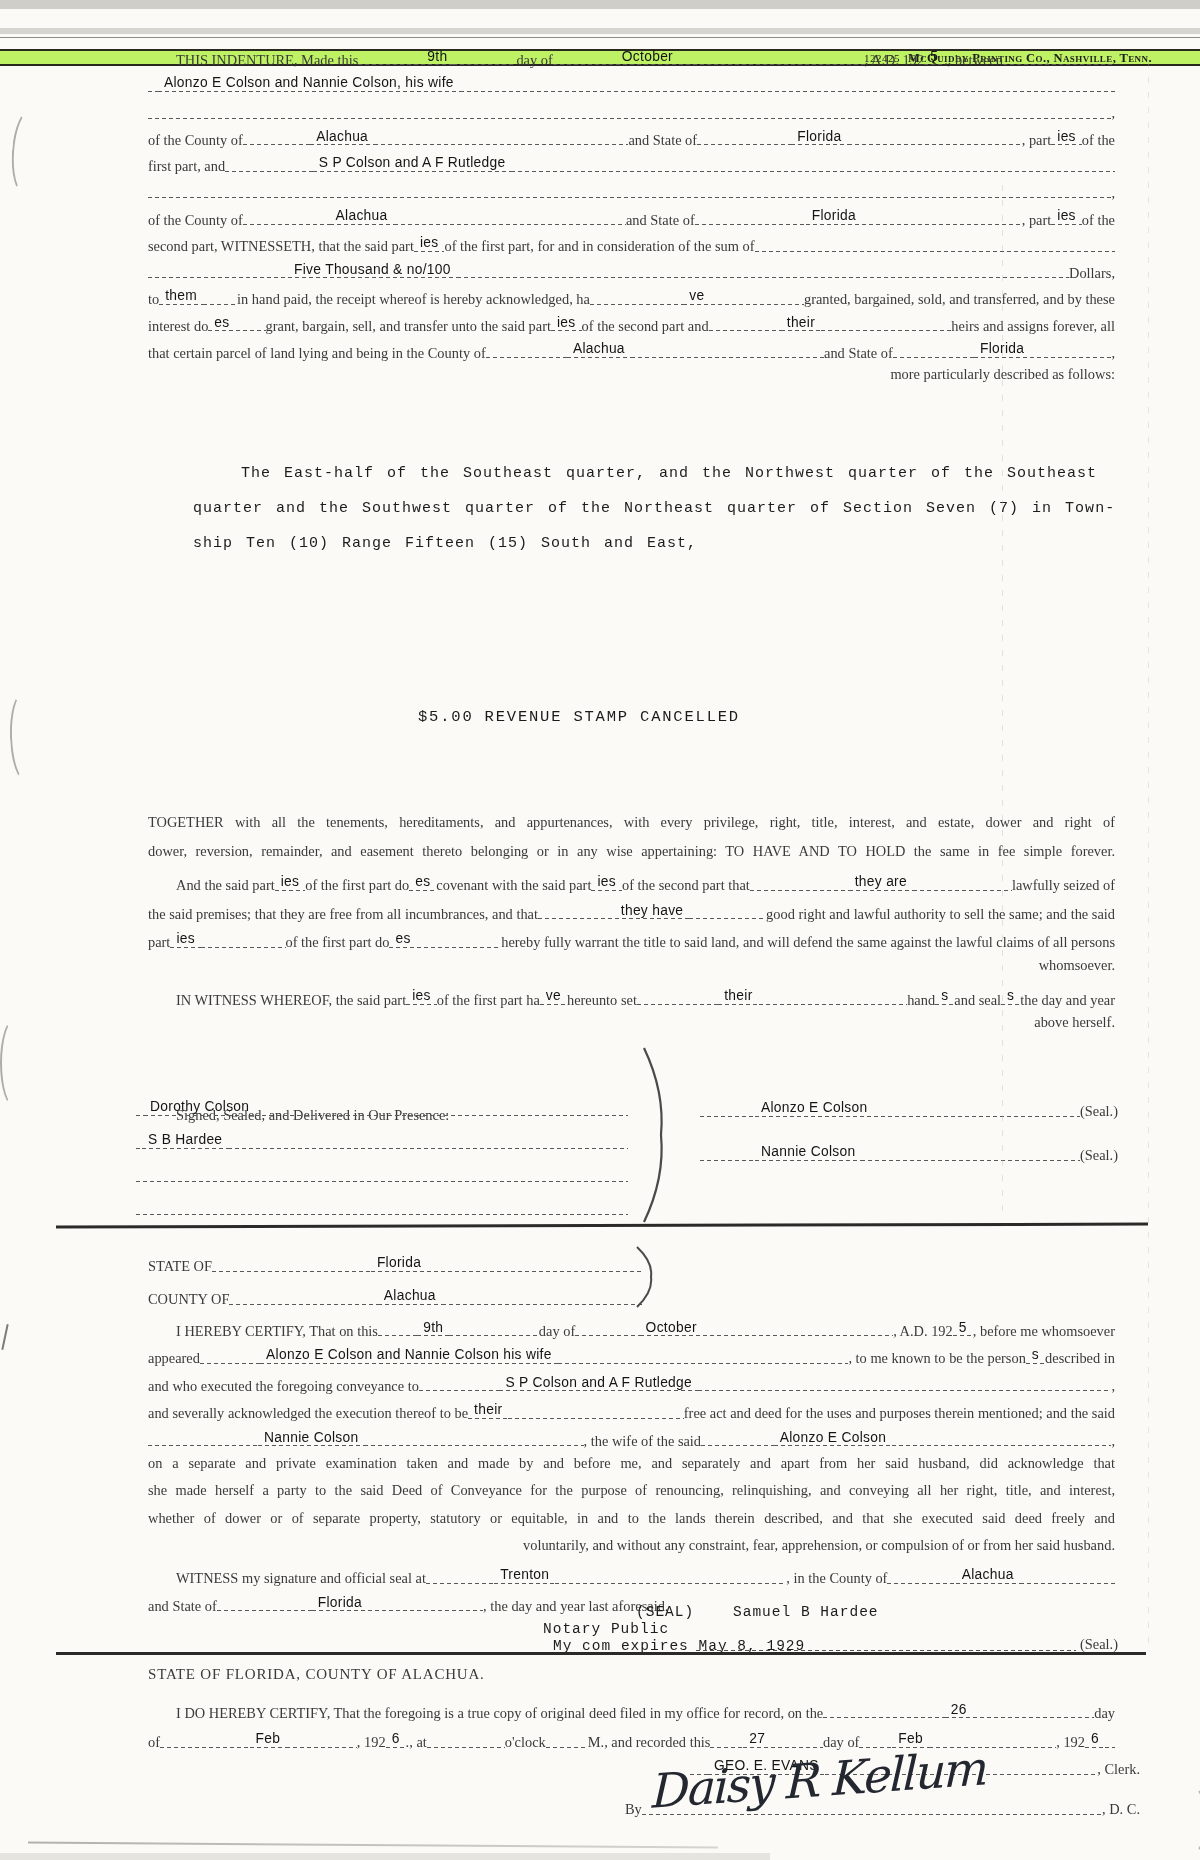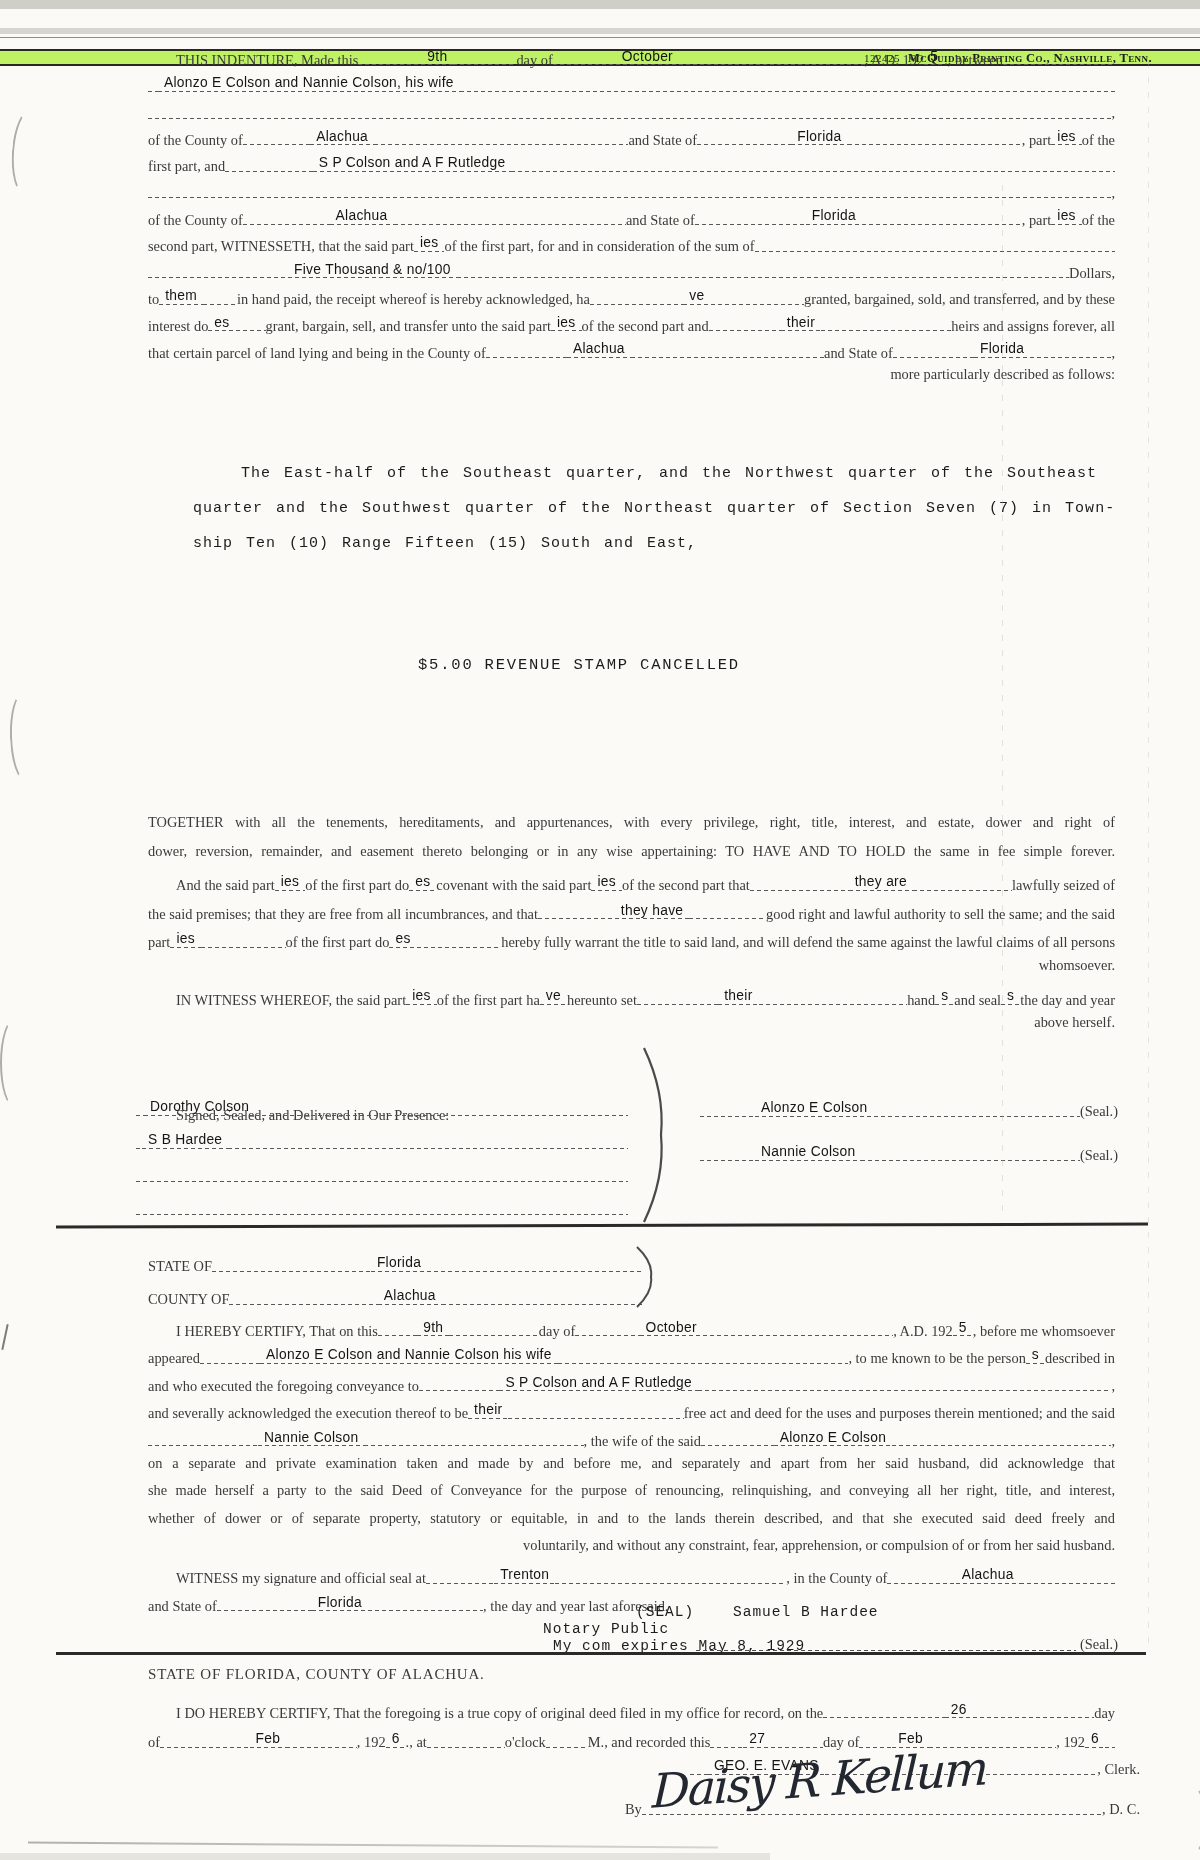--- a/index.html
+++ b/index.html
@@ -177,21 +177,21 @@
         <span class="tp">The East-half of the Southeast quarter, and the Northwest quarter of the Southeast</span>
       </div>
       <div class="line seg ">
         <span class="tp">quarter and the Southwest quarter of the Northeast quarter of Section Seven (7) in Town-</span>
       </div>
       <div class="line seg ">
         <span class="tp">ship Ten (10) Range Fifteen (15) South and East,</span>
       </div>
     </div>
 
-  <div class="stamp" style="left:418px;top:656px">$5.00 REVENUE STAMP CANCELLED</div>
+  <div class="stamp" style="left:418px;top:708px">$5.00 REVENUE STAMP CANCELLED</div>
 
   <div class="sec" style="left:148px;top:808px;width:967px;--lh:28.6px">
       <div class="line txt just">TOGETHER with all the tenements, hereditaments, and appurtenances, with every privilege, right, title, interest, and estate, dower and right of</div>
       <div class="line txt just">dower, reversion, remainder, and easement thereto belonging or in any wise appertaining: TO HAVE AND TO HOLD the same in fee simple forever.</div>
       <div class="line seg " style="padding-left: 28px;">
         <span class="pr">And the said part</span>
         <span class="tw dash">ies</span>
         <span class="pr">of the first part do</span>
         <span class="tw dash">es</span>
         <span class="pr">covenant with the said part</span>

